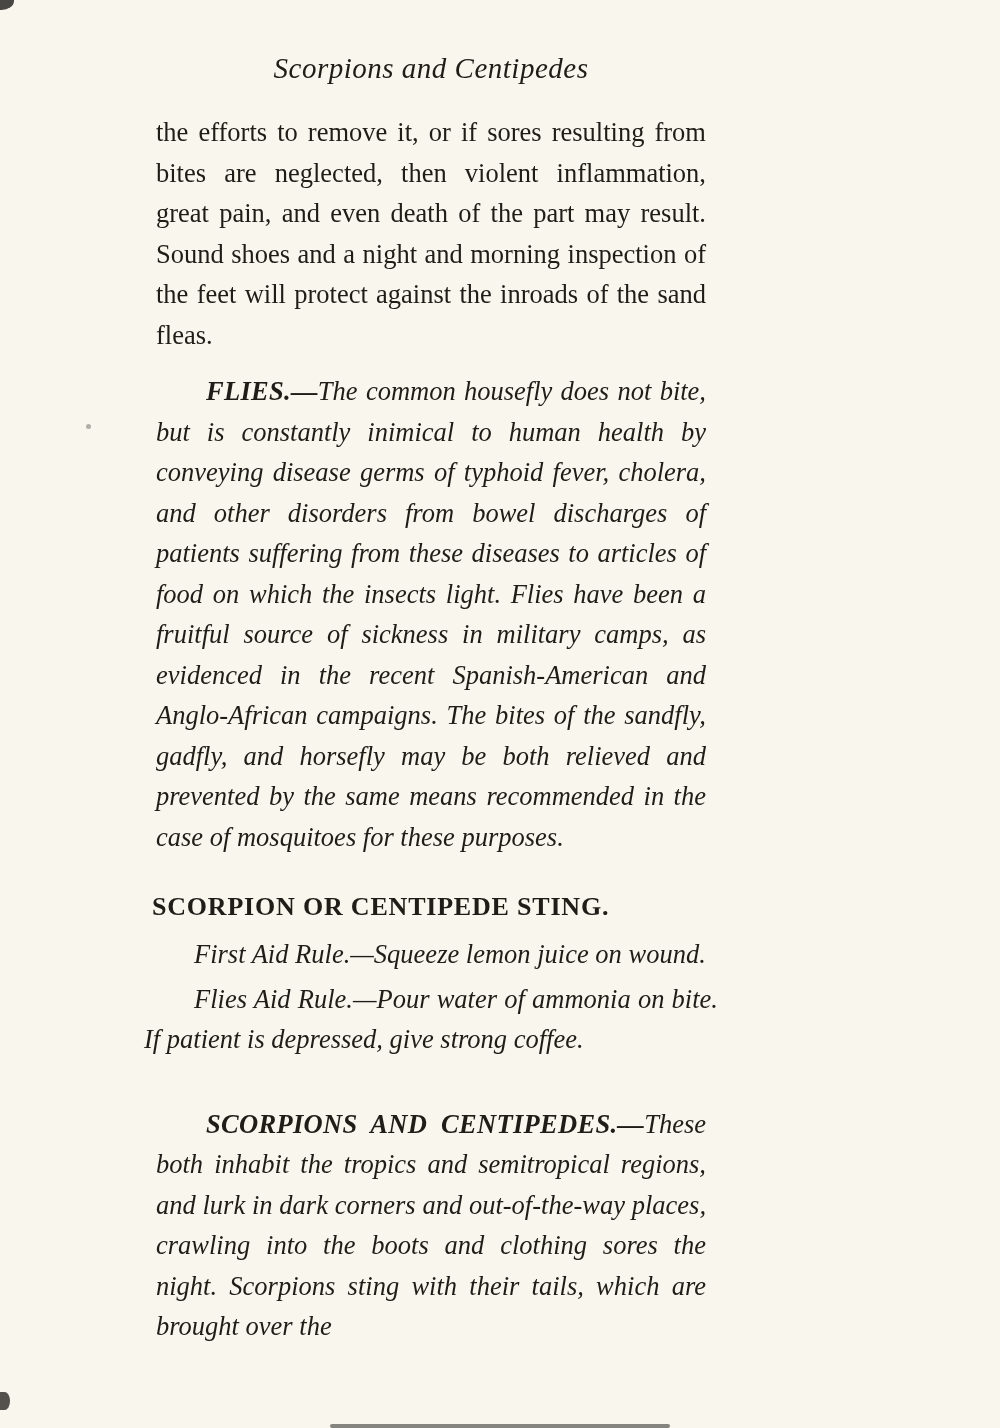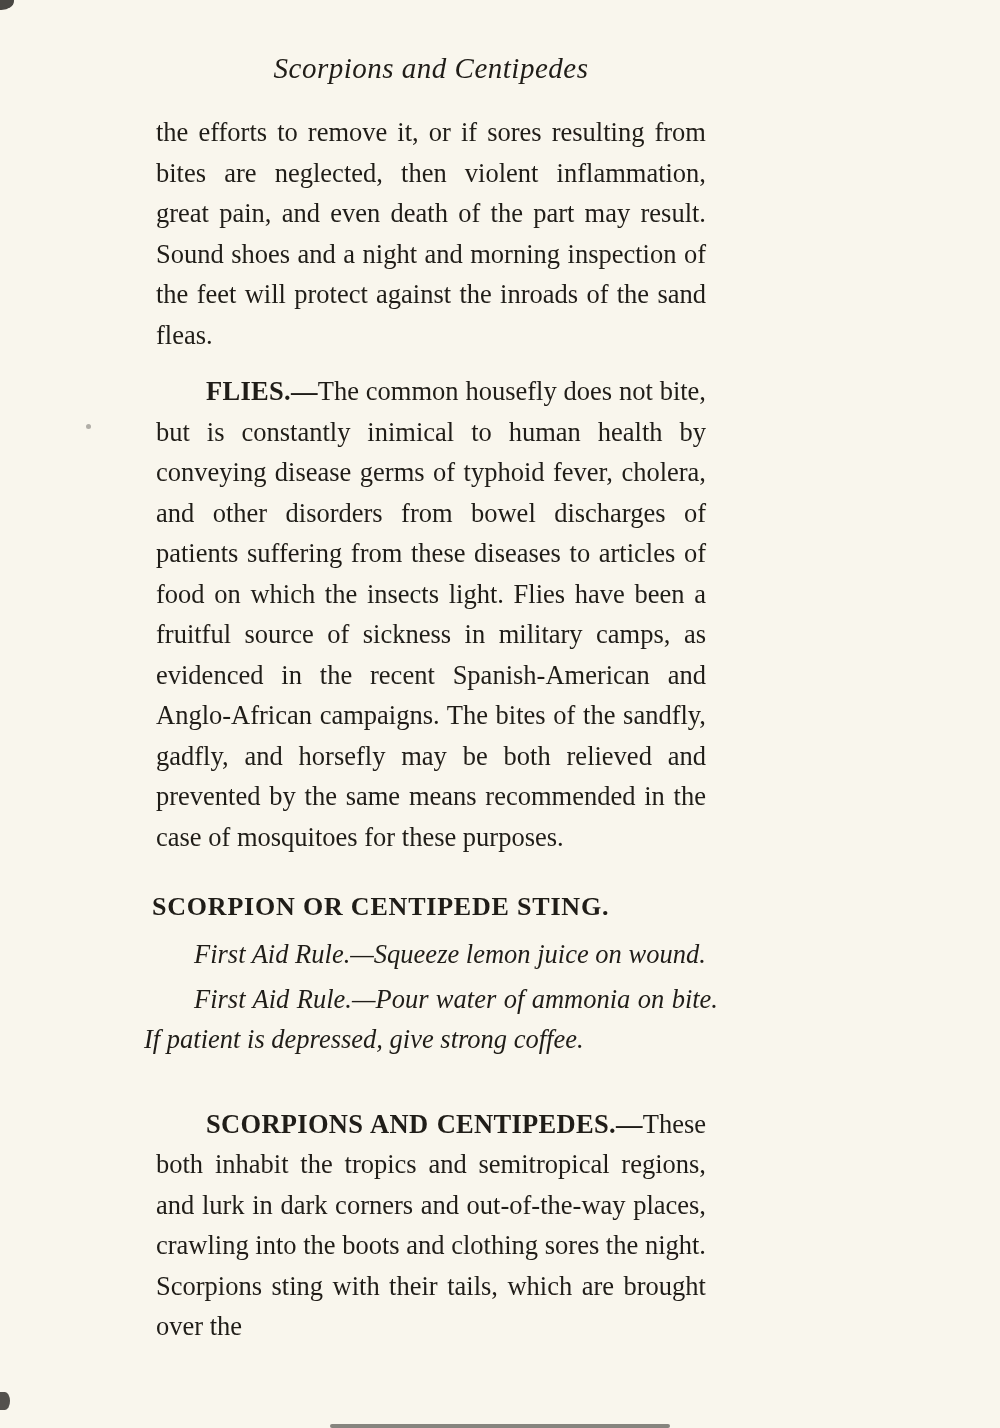--- a/index.html
+++ b/index.html
@@ -31,20 +31,21 @@
     margin: 0 0 27px 0;
   }
   p.body-para {
     margin: 16px;
     font-size: 26.5px;
     line-height: 40.5px;
     text-align: justify;
   }
   p.indent {
     text-indent: 50px;
+    font-style: italic;
   }
   .lead-in {
     font-weight: bold;
     letter-spacing: 0.3px;
   }
   h2.section-heading {
     margin: 33px 0 10px 12px;
     font-size: 26px;
     font-weight: bold;
     letter-spacing: 0.8px;
@@ -112,21 +113,21 @@
 
   <p class="body-para">the efforts to remove it, or if sores resulting from bites are neglected, then violent inflammation, great pain, and even death of the part may result.  Sound shoes and a night and morning inspection of the feet will protect against the inroads of the sand fleas.</p>
 
   <p class="body-para indent"><span class="lead-in">FLIES.—</span><span>The common housefly does not bite, but is constantly inimical to human health by conveying disease germs of typhoid fever, cholera, and other disorders from bowel discharges of patients suffering from these diseases to articles of food on which the insects light.  Flies have been a fruitful source of sickness in military camps, as evidenced in the recent Spanish-American and Anglo-African campaigns.  The bites of the sandfly, gadfly, and horsefly may be both relieved and prevented by the same means recommended in the case of mosquitoes for these purposes.</span></p>
 
   <h2 class="section-heading">SCORPION OR CENTIPEDE STING.</h2>
 
   <p class="rule-para">First Aid Rule.—Squeeze lemon juice on wound.</p>
 
 
-  <p class="rule-para">First Aid Rule.—Pour water of ammonia on bite. If patient is depressed, give strong coffee.</p>
+  <p class="rule-para">Flies Aid Rule.—Pour water of ammonia on bite. If patient is depressed, give strong coffee.</p>
 
   <div class="spacer-lg"></div>
 
   <p class="body-para indent"><span class="lead-in">SCORPIONS AND CENTIPEDES.—</span><span>These both inhabit the tropics and semitropical regions, and lurk in dark corners and out-of-the-way places, crawling into the boots and clothing sores the night.  Scorpions sting with their tails, which are brought over the</span></p>
 
   <div class="folio">164</div>
 
 </div>
 
 </body></html>

